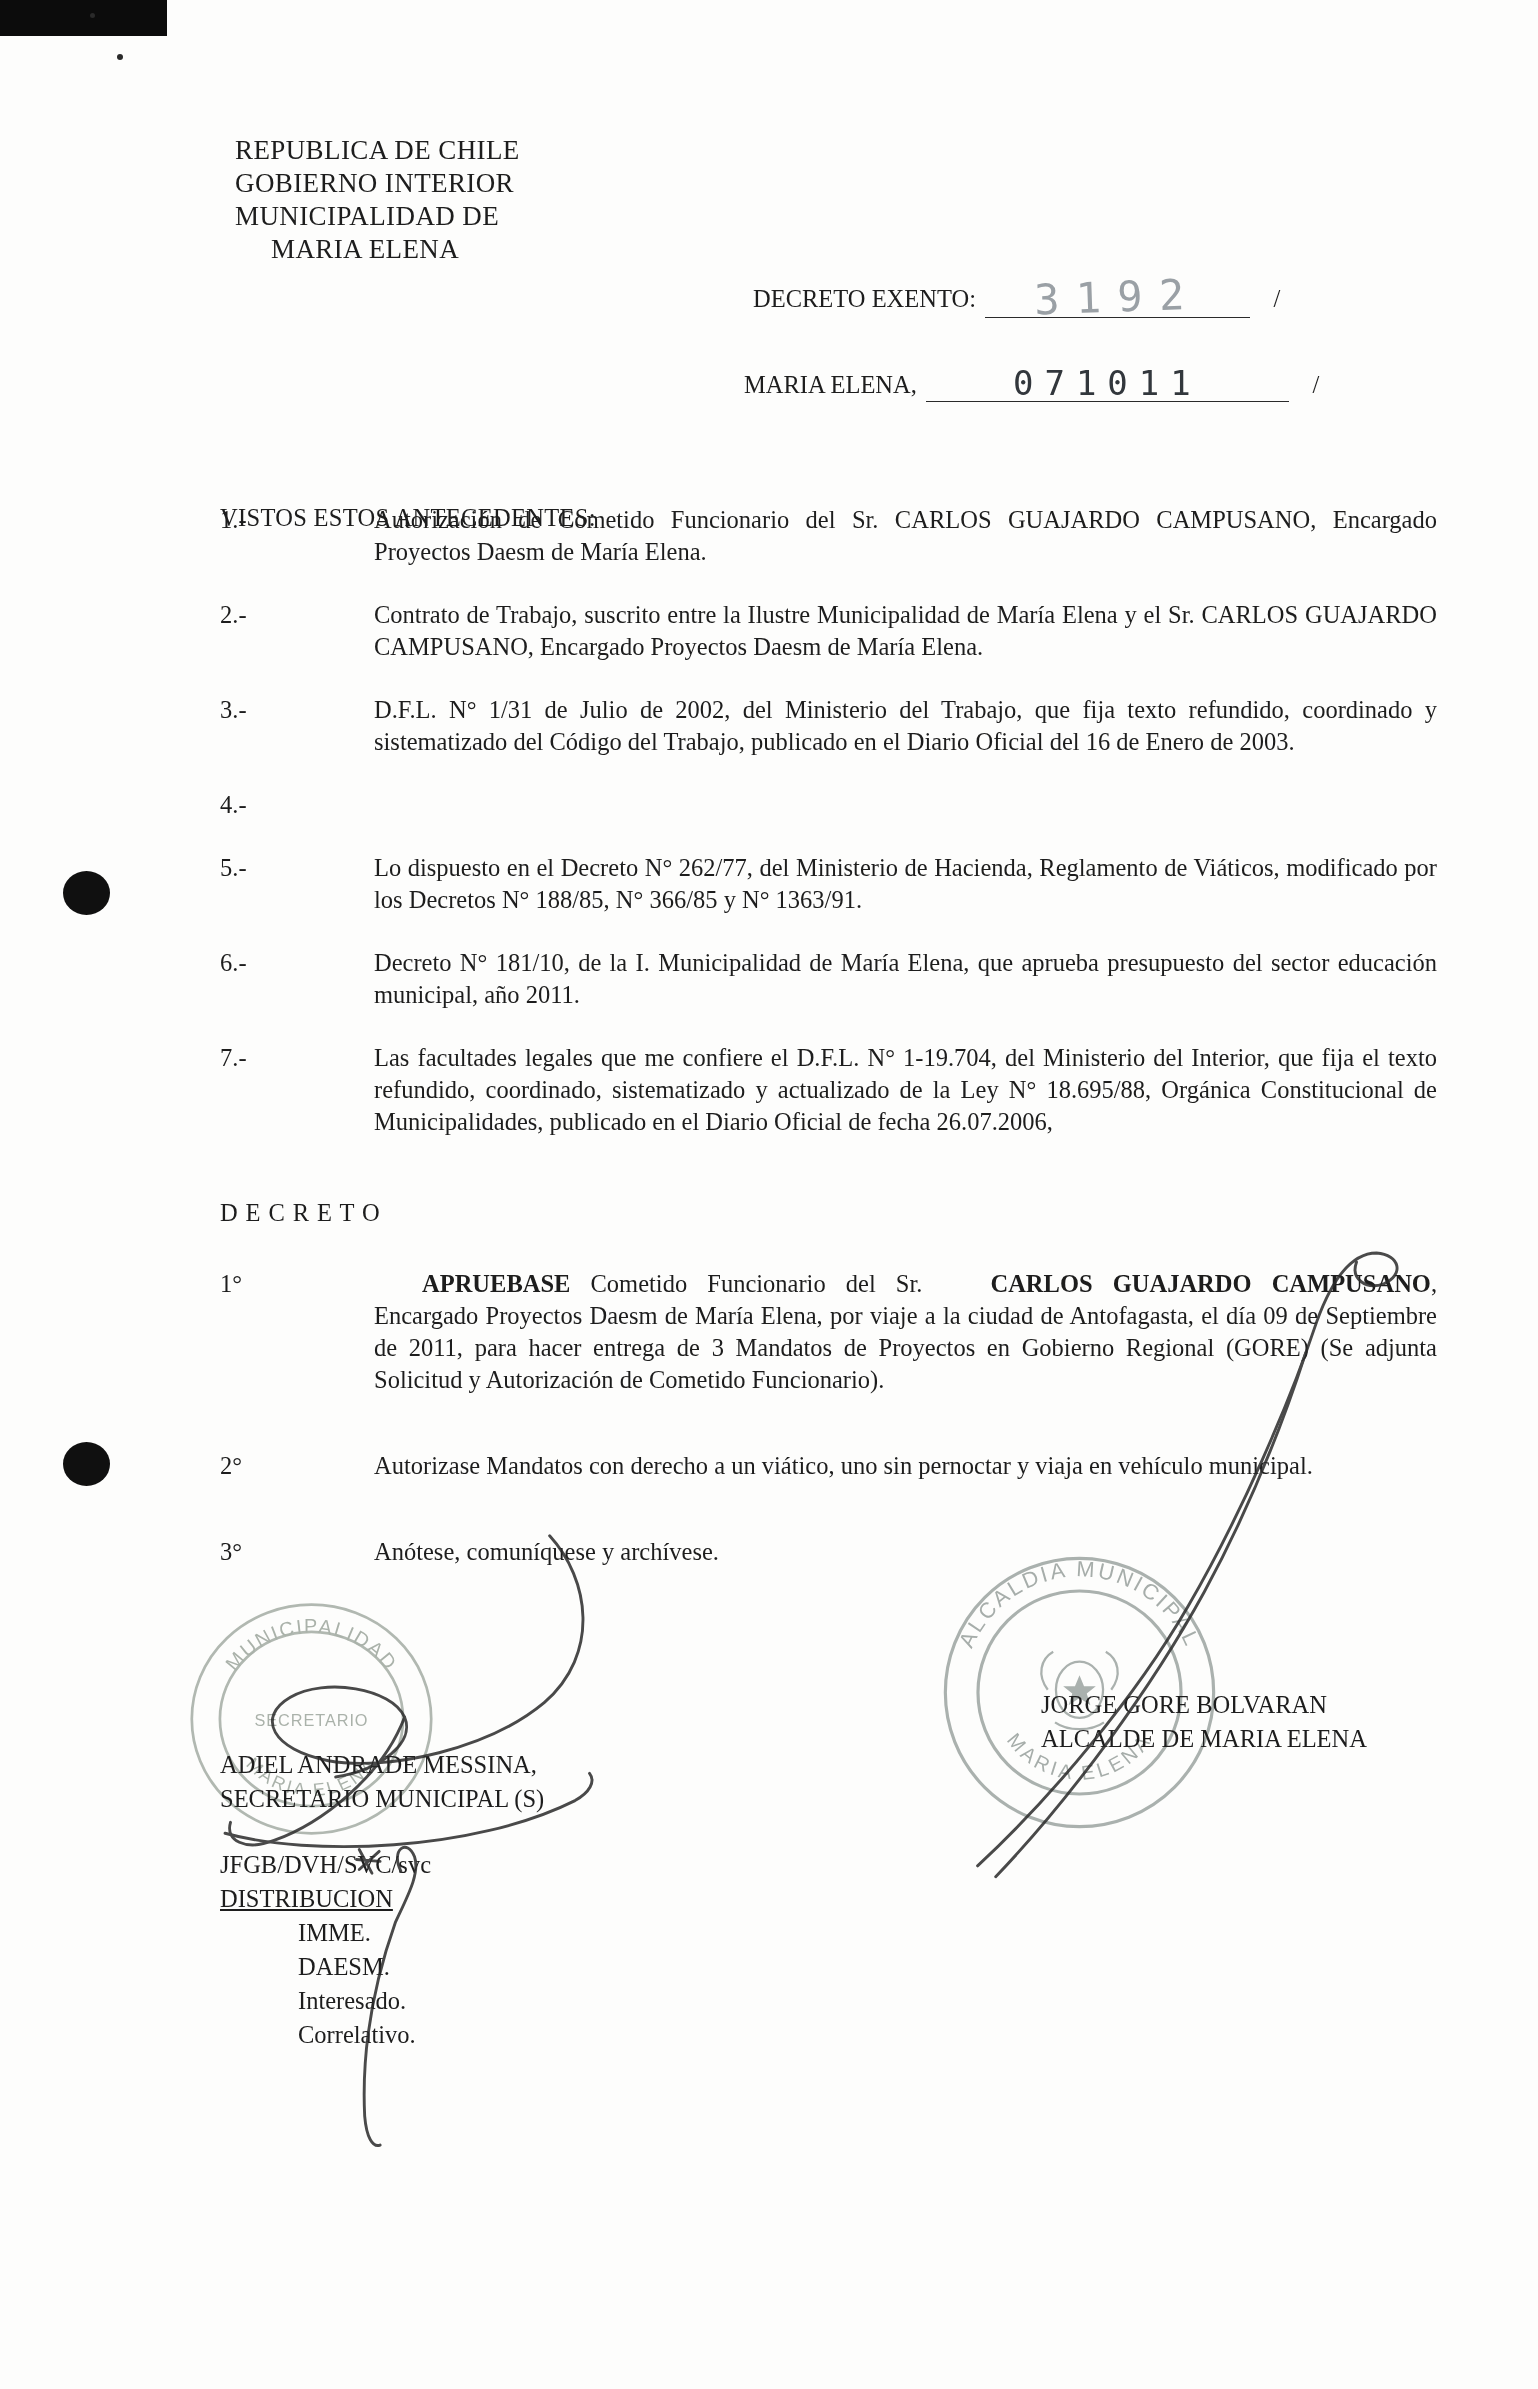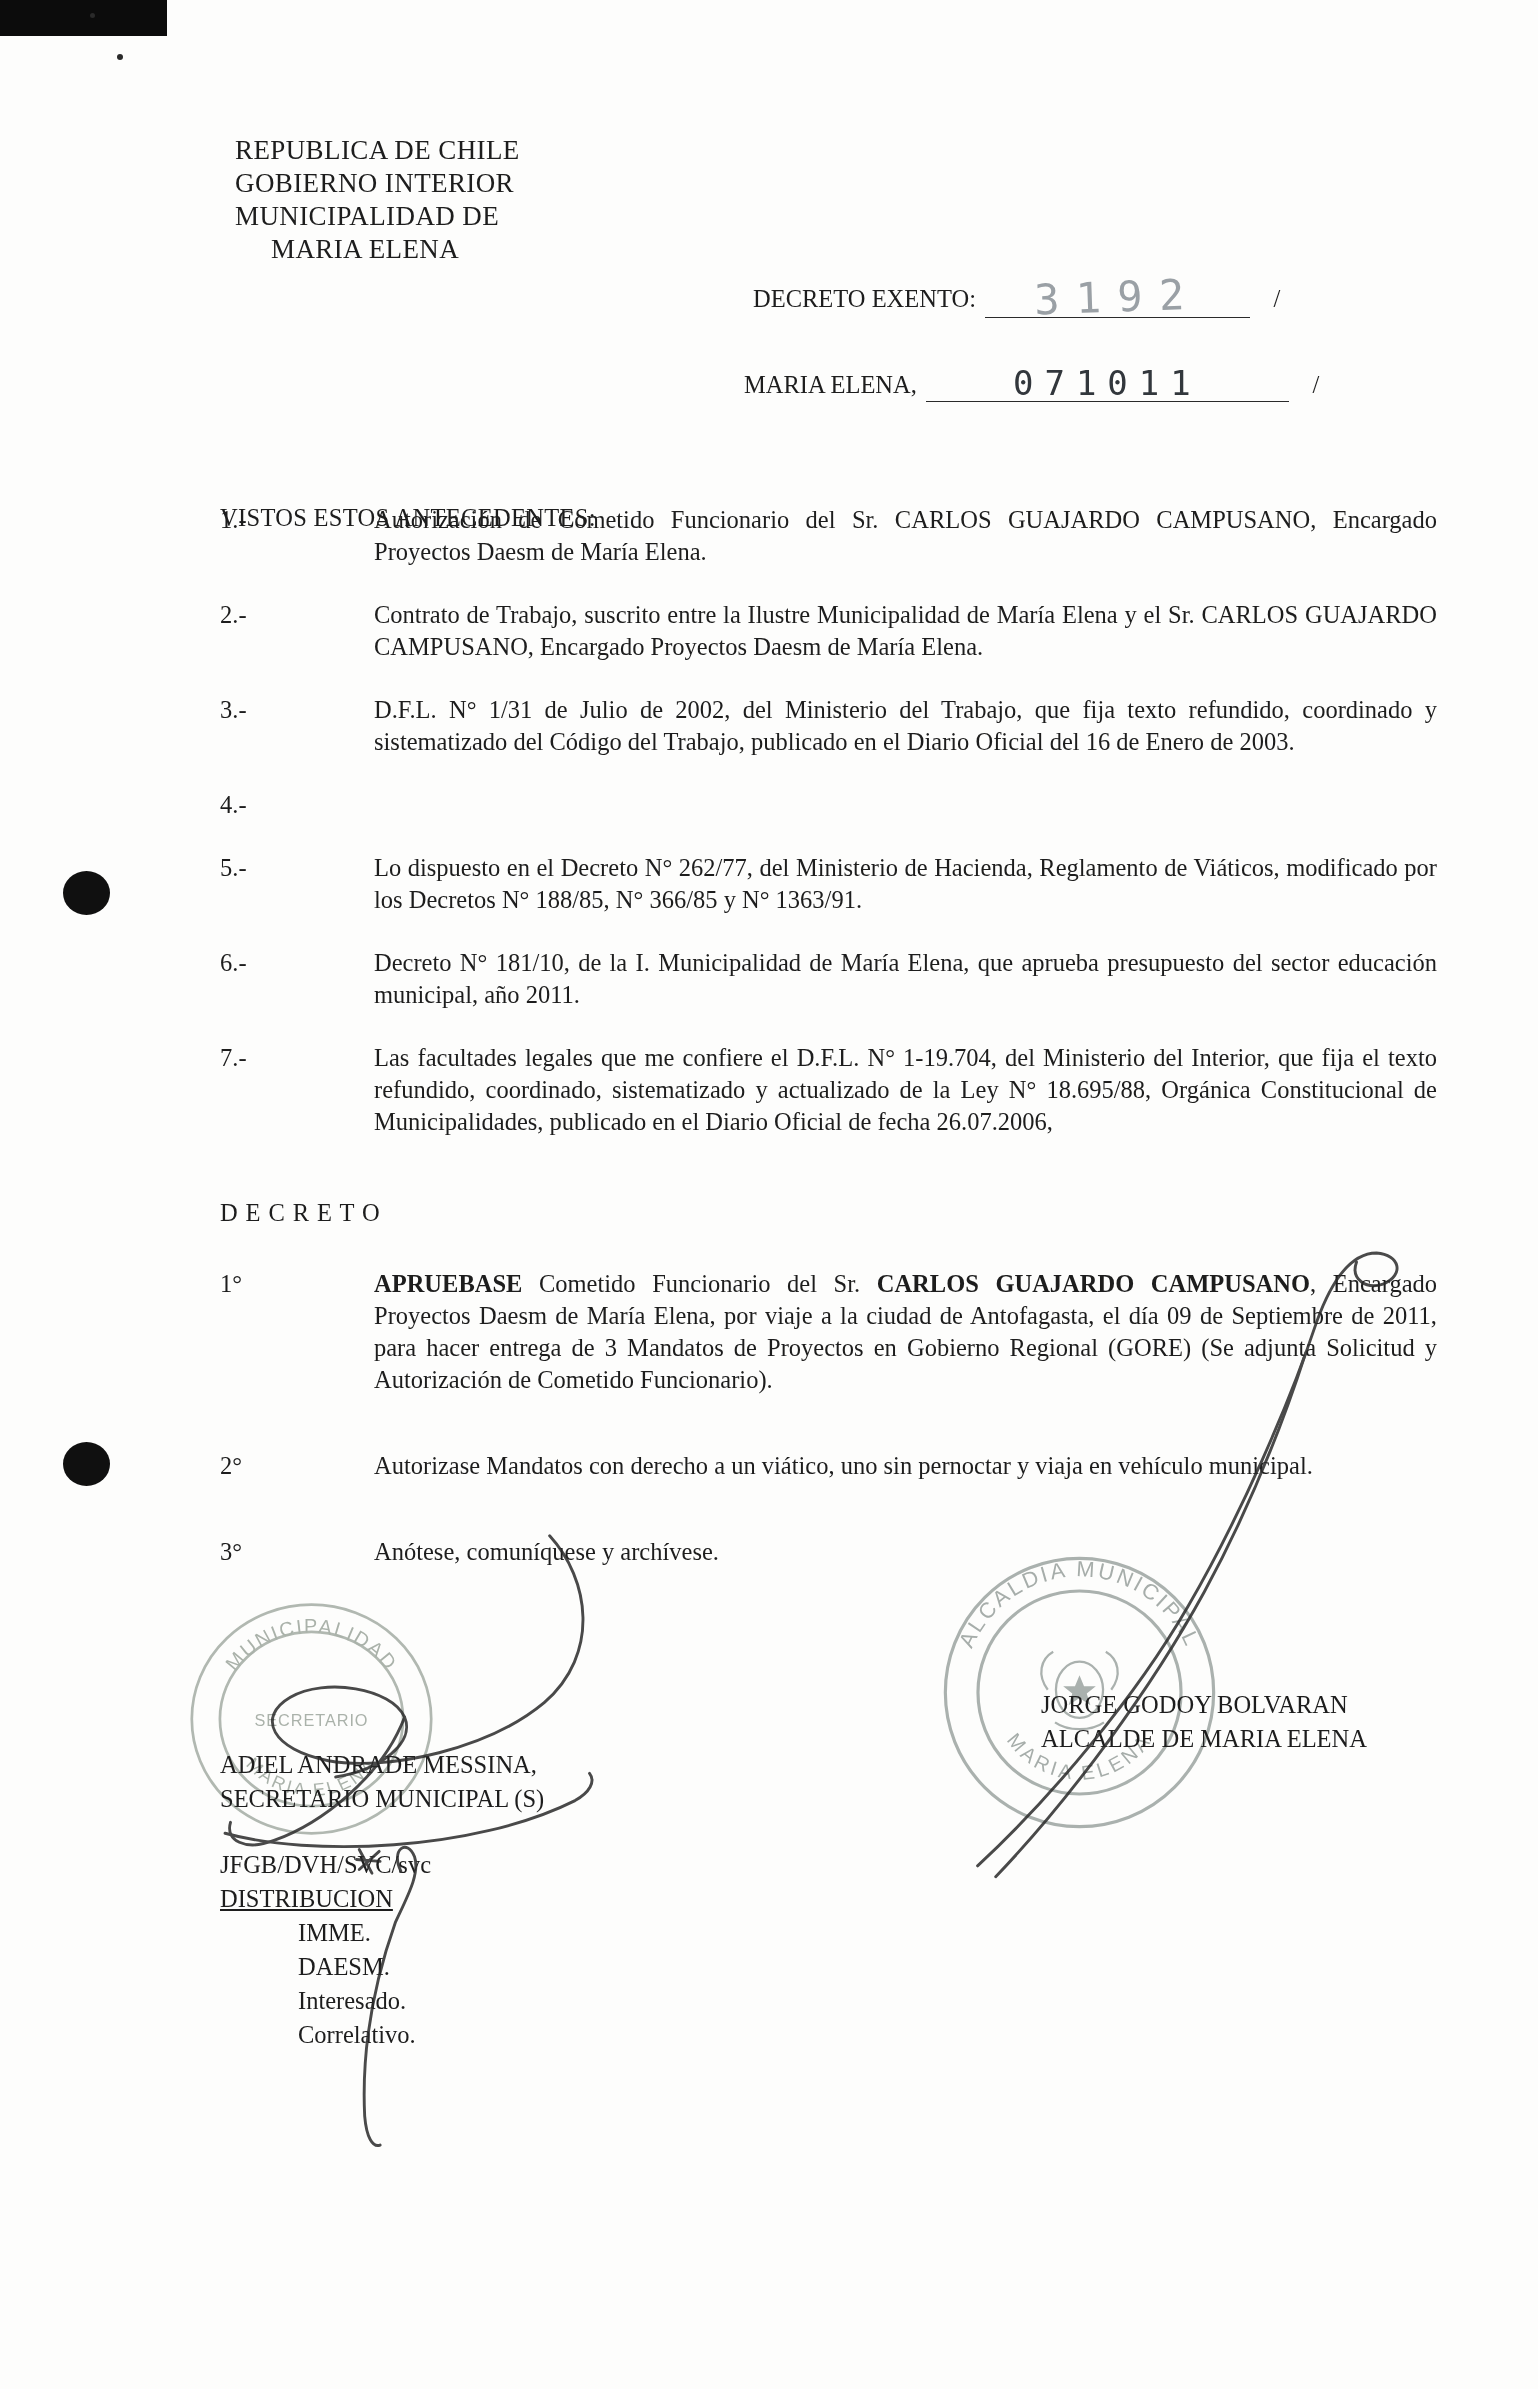--- a/index.html
+++ b/index.html
@@ -41,21 +41,21 @@
   
   .vistos-title { position:absolute; left:220px; top:464px; font-size:24.5px; letter-spacing:0.3px;margin-top:40px; }
   .list { position:absolute; left:220px; width:1217px; font-size:24.5px; line-height:32px; }
   .vistos-list { top:504px; }
   .decreto-title { position:absolute; left:220px; top:1199px; font-size:24.5px; letter-spacing:0.9px; }
   .decreto-list { top:1268px; }
   .item { display:flex; margin-bottom:31px; }
   .decreto-list .item { margin-bottom:54px; }
   .item .num { width:154px; flex:0 0 154px; }
   .item .txt { flex:1; text-align:justify; }
-  .item .txt b { font-weight:bold; }
+  .item .txt b { font-weight:bold;margin-left:48px; }
 
   
   .stamp { position:absolute; opacity:0.75; }
   .stamp-left  { left:180px;  top:1592px; }
   .stamp-right { left:939px; top:1552px; }
 
   
   .sig-block { position:absolute; font-size:24.5px; line-height:34px; }
   .sig-left  { left:220px;  top:1748px; }
   .sig-right { left:1041px; top:1688px; }
@@ -178,21 +178,21 @@
       <path d="M 128 188 C 142 198 168 198 182 188"></path>
       <path d="M 155 136 l 5 12 h 13 l -10 8 4 13 -12 -8 -12 8 4 -13 -10 -8 h 13 z" fill="#8f9894" stroke="none"></path>
     </g>
   </svg>
 
   <div class="sig-block sig-left">
     <div>ADIEL ANDRADE MESSINA,</div>
     <div>SECRETARIO MUNICIPAL (S)</div>
   </div>
   <div class="sig-block sig-right">
-    <div>JORGE GODOY BOLVARAN</div>
+    <div>JORGE GORE BOLVARAN</div>
     <div>ALCALDE DE MARIA ELENA</div>
   </div>
 
   <div class="footer">
     <div>JFGB/DVH/SVC/svc</div>
     <div class="dist-label">DISTRIBUCION</div>
     <div class="dist-item">IMME.</div>
     <div class="dist-item">DAESM.</div>
     <div class="dist-item">Interesado.</div>
     <div class="dist-item">Correlativo.</div>

